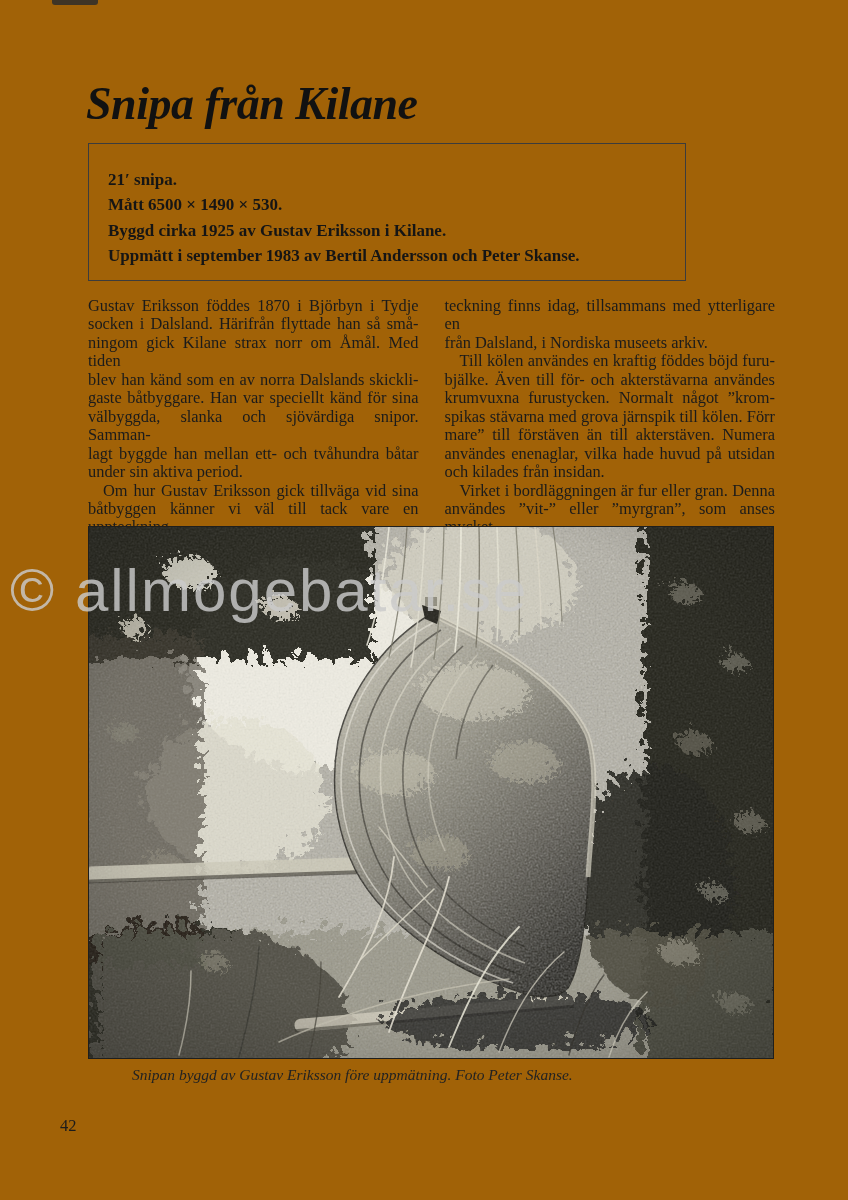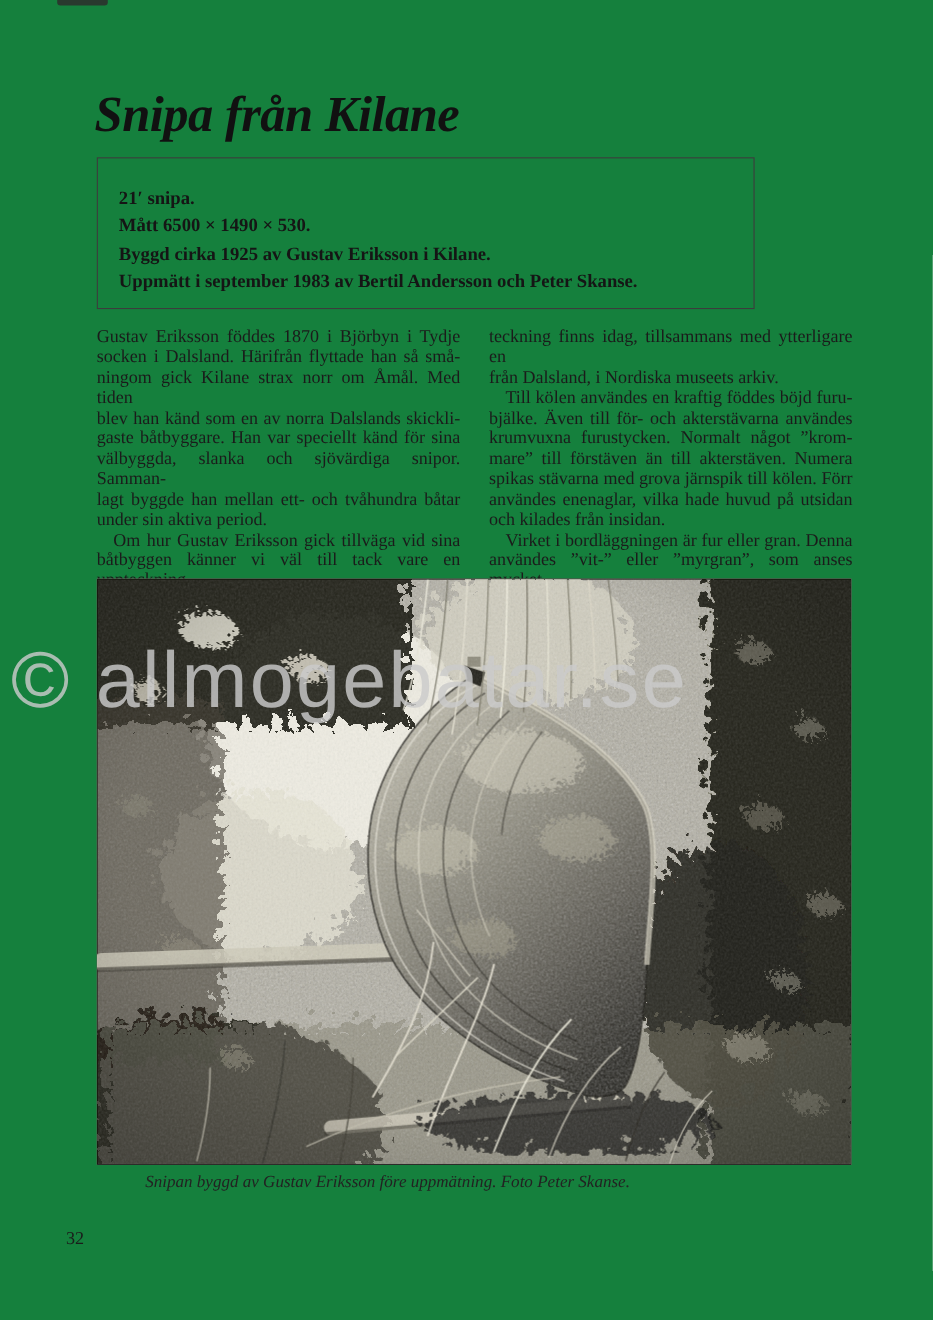--- a/index.html
+++ b/index.html
@@ -1,28 +1,28 @@
 <!DOCTYPE html>
 <html><head>
 <meta charset="utf-8">
 <style>
   html,body{margin:0;padding:0;}
   body{width:848px;height:1200px;background:#e9e9e7;font-family:"Liberation Serif",serif;}
-  .page{position:relative;width:848px;height:1200px;background:#15803d;overflow:hidden;color:#1c1c1c;}
+  .page{position:relative;width:848px;height:1200px;background:#a16207;overflow:hidden;color:#1c1c1c;}
   .smudge{position:absolute;left:52px;top:0;width:46px;height:5px;background:#2d2d2b;border-radius:0 0 3px 3px;opacity:.85;}
   .title{position:absolute;left:86px;top:48px;font-size:46px;line-height:1.1;font-style:italic;font-weight:700;letter-spacing:-0.5px;color:#111;}
   .infobox{position:absolute;left:88px;top:143px;width:598px;height:138px;border:1px solid #3c3c3c;box-sizing:border-box;padding:23px 20px 0 19px;}
   .infobox-line{font-size:17px;line-height:25.3px;font-weight:700;color:#151515;}
   .columns{position:absolute;left:88px;top:297px;width:687px;display:flex;gap:26px;}
   .col{flex:1 1 0;}
   .line{font-size:16.4px;line-height:18.45px;text-align:justify;text-align-last:justify;color:#1b1b1b;white-space:normal;}
   .line.par-end{text-align-last:left;}
   .line.indent{padding-left:15px;}
   .photo{position:absolute;left:88px;top:526px;width:684px;height:531px;border:1px solid #1f1f1d;box-sizing:content-box;line-height:0;background:#b3b0a4;}
-  .watermark{position:absolute;left:10px;top:578px;width:838px;font-family:"Liberation Sans",sans-serif;font-size:72px;font-weight:400;letter-spacing:2px;color:rgba(203,203,203,0.82);z-index:5;pointer-events:none;white-space:nowrap;}
+  .watermark{position:absolute;left:10px;top:556px;width:838px;font-family:"Liberation Sans",sans-serif;font-size:60px;font-weight:400;letter-spacing:2px;color:rgba(203,203,203,0.82);z-index:5;pointer-events:none;white-space:nowrap;}
   .caption{position:absolute;left:88px;top:1066px;width:687px;font-size:15.5px;font-style:italic;color:#222;margin-left:44px;}
   .pagenum{position:absolute;left:60px;top:1116px;font-size:16.5px;color:#1b1b1b;}
 </style>
 </head>
 <body>
 
 <div class="page">
 
   <div class="smudge"></div>
 
@@ -48,22 +48,22 @@
         <div class="line indent">Om hur Gustav Eriksson gick tillväga vid sina</div>
         <div class="line">båtbyggen känner vi väl till tack vare en uppteckning</div>
         <div class="line">som T. Heimer i Åmål gjorde år 1930. Denna upp-</div>
       </div>
     <div class="col">
         <div class="line">teckning finns idag, tillsammans med ytterligare en</div>
         <div class="line par-end">från Dalsland, i Nordiska museets arkiv.</div>
         <div class="line indent">Till kölen användes en kraftig föddes böjd furu-</div>
         <div class="line">bjälke. Även till för- och akterstävarna användes</div>
         <div class="line">krumvuxna furustycken. Normalt något ”krom-</div>
+        <div class="line">spikas stävarna med grova järnspik till kölen. Förr</div>
         <div class="line">mare” till förstäven än till akterstäven. Numera</div>
-        <div class="line">spikas stävarna med grova järnspik till kölen. Förr</div>
         <div class="line">användes enenaglar, vilka hade huvud på utsidan</div>
         <div class="line par-end">och kilades från insidan.</div>
         <div class="line indent">Virket i bordläggningen är fur eller gran. Denna</div>
         <div class="line">användes ”vit-” eller ”myrgran”, som anses mycket</div>
       </div>
   </div>
 
   <figure class="photo" style="margin:0" role="img" aria-label="Svartvit fotografi av en klinkbyggd snipa som ligger på sidan i högt gräs och buskage">
     <svg viewBox="0 0 684 531" width="684" height="531" xmlns="http://www.w3.org/2000/svg">
       <defs>
@@ -198,15 +198,15 @@
 
       <rect width="684" height="531" fill="url(#vign)"></rect>
       <rect width="684" height="531" filter="url(#grain)" opacity="0.18"></rect>
     </svg>
   </figure>
 
   <div class="watermark">© allmogebatar.se</div>
 
   <figcaption class="caption">Snipan byggd av Gustav Eriksson före uppmätning. Foto Peter Skanse.</figcaption>
 
-  <div class="pagenum">32</div>
+  <div class="pagenum">42</div>
 
 </div>
 
 </body></html>

